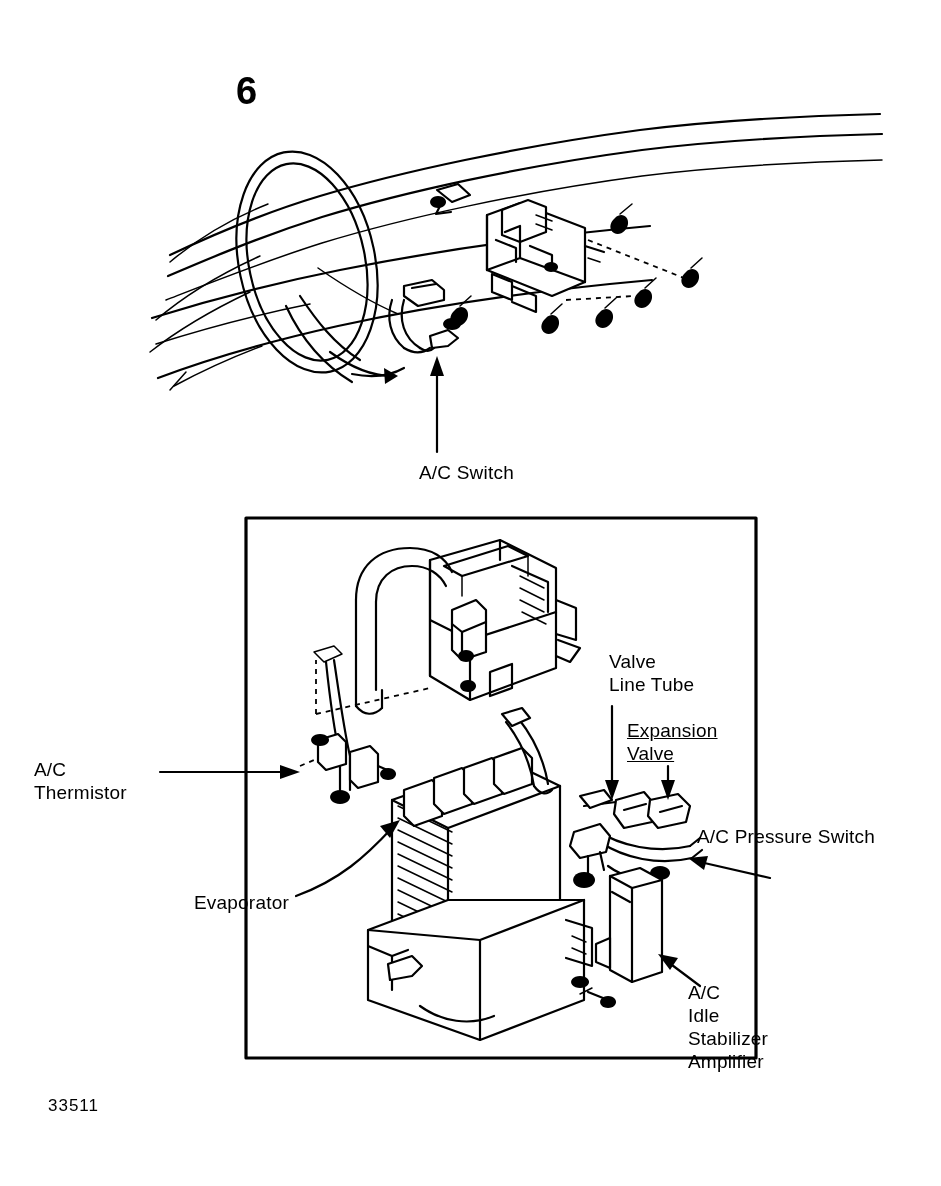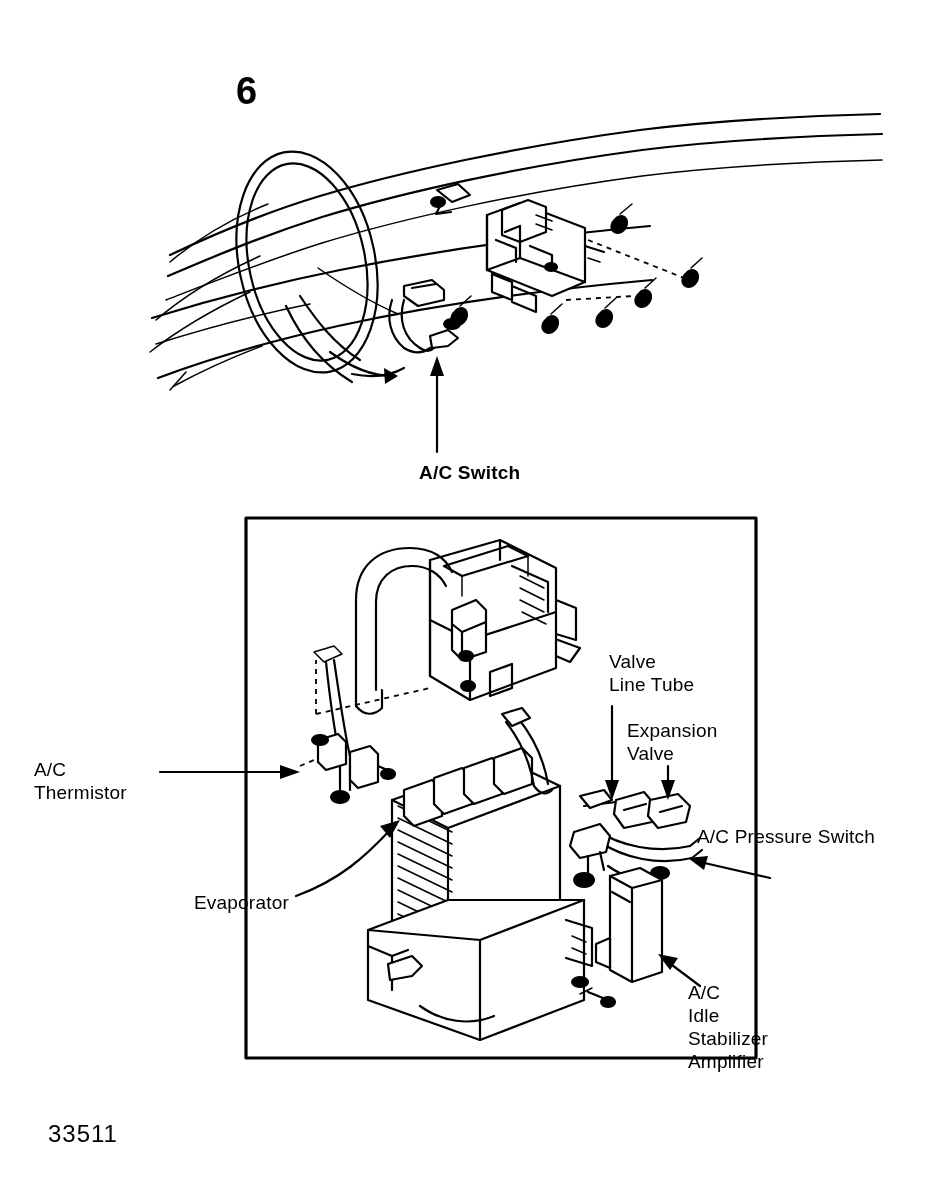--- a/index.html
+++ b/index.html
@@ -23,36 +23,36 @@
     left: 236px;
     top: 72px;
     font-size: 38px;
     font-weight: bold;
     letter-spacing: 0px;
     line-height: 1;
   }
   .figure-id {
     position: absolute;
     left: 48px;
-    top: 1120px;
-    font-size: 24px;
+    top: 1096px;
+    font-size: 17px;
     letter-spacing: 1px;
   }
   .label {
     position: absolute;
     font-size: 19px;
     line-height: 23px;
     white-space: pre-line;
     letter-spacing: 0.2px;
   }
-  .lbl-ac-switch { left: 419px; top: 461px; font-weight: bold; }
+  .lbl-ac-switch { left: 419px; top: 461px; }
   .lbl-thermistor { left: 34px; top: 758px; }
   .lbl-evaporator { left: 194px; top: 891px; }
   .lbl-liquid { left: 609px; top: 650px; }
-  .lbl-expansion { left: 627px; top: 719px; }
+  .lbl-expansion { left: 627px; top: 719px; text-decoration: underline; }
   .lbl-pressure { left: 697px; top: 825px; }
   .lbl-idle { left: 688px; top: 981px; }
   svg.art {
     position: absolute;
     left: 0;
     top: 0;
     width: 941px;
     height: 1186px;
   }
   .ln { fill: none; stroke: #000; stroke-width: 2.2; stroke-linecap: round; stroke-linejoin: round; }

